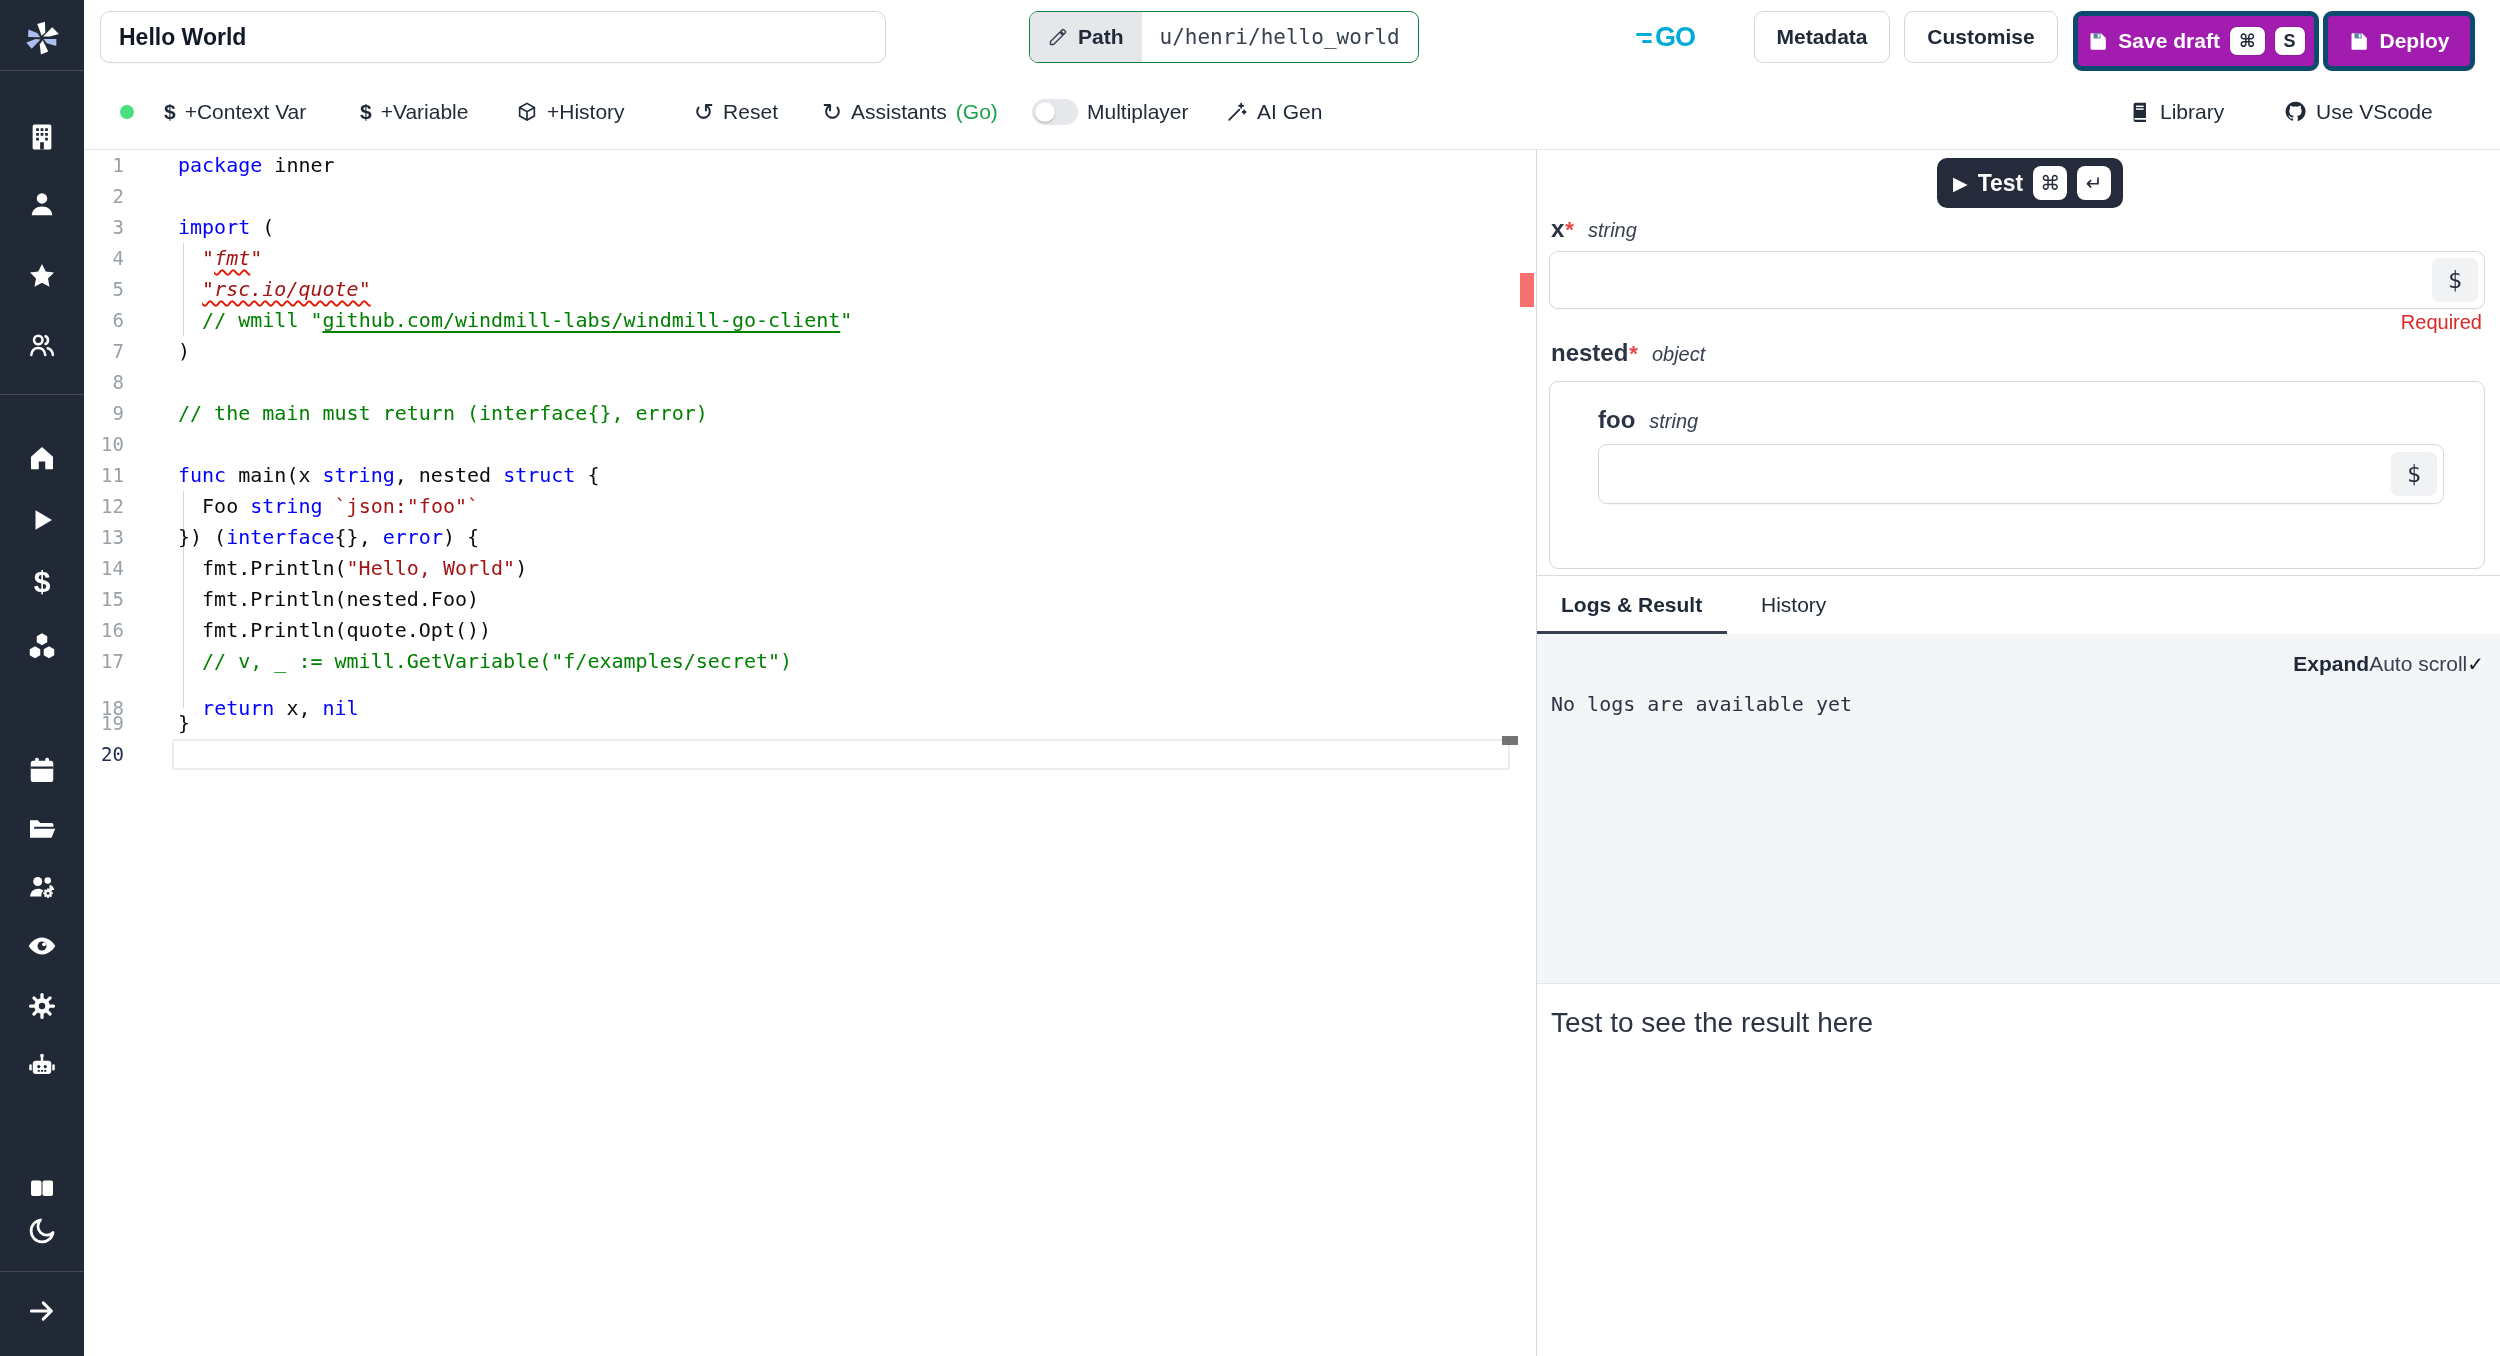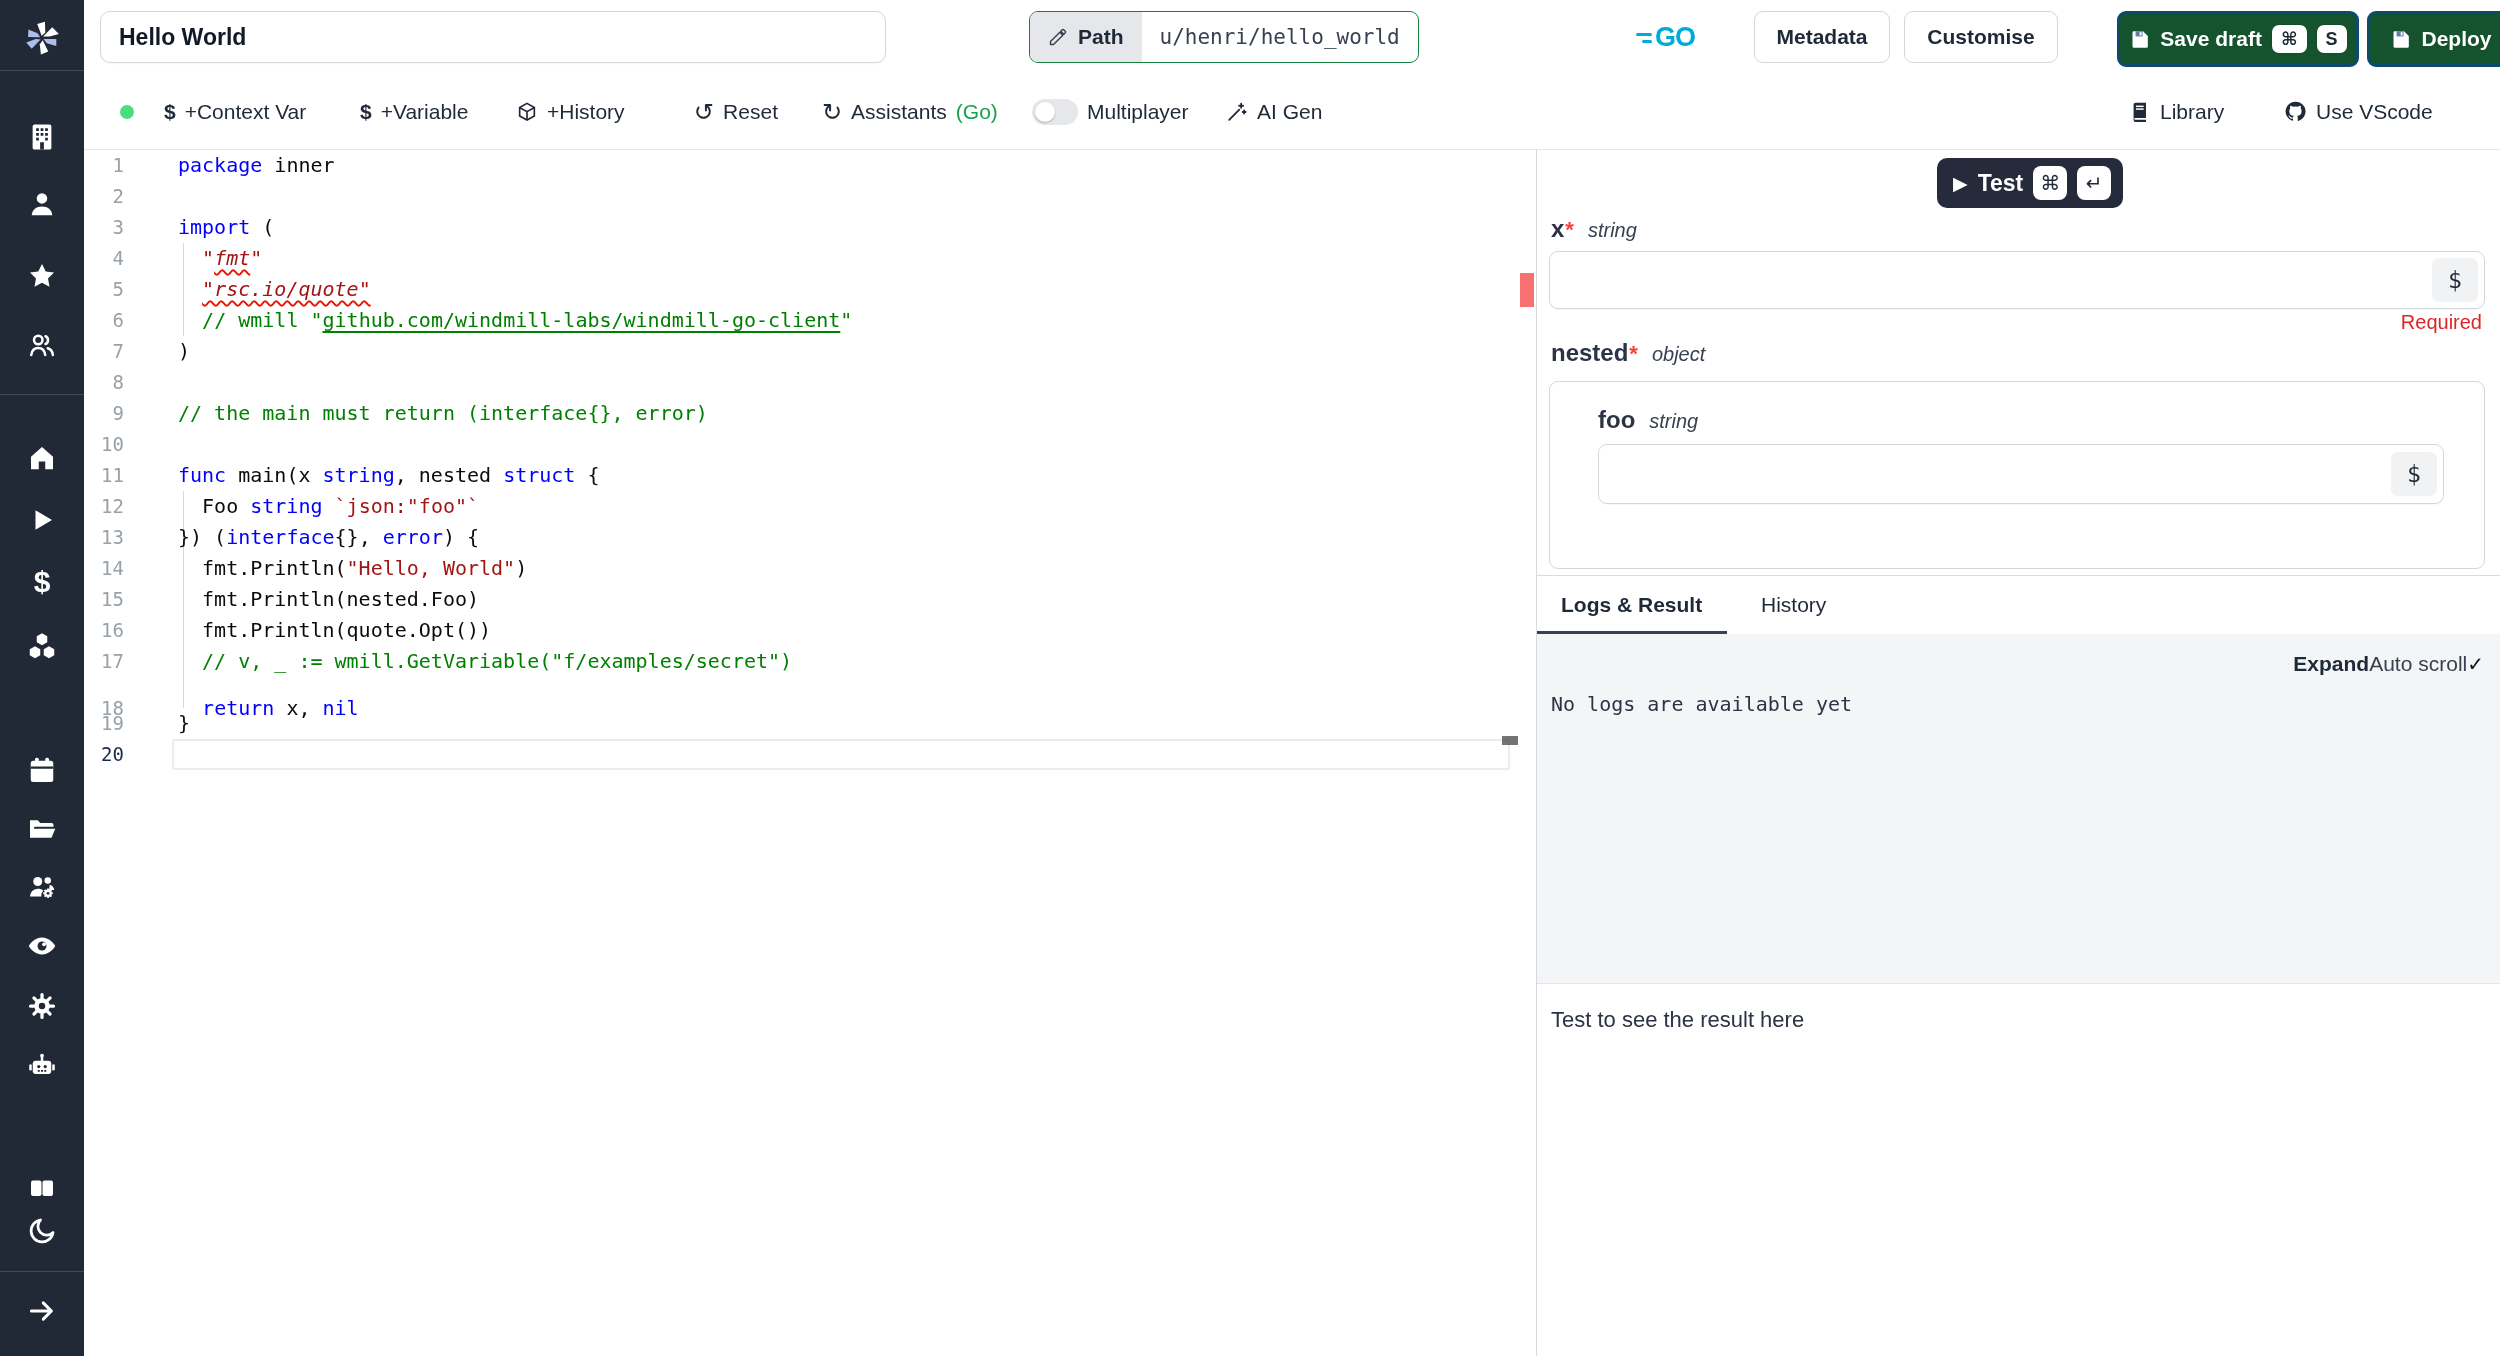--- a/index.html
+++ b/index.html
@@ -27,21 +27,21 @@
              font-weight:700;font-size:21px;color:#1f2937;}
   .path-right{display:flex;align-items:center;padding:0 18px;font-family:"DejaVu Sans Mono",monospace;
               font-size:21px;color:#374151;}
   .go-logo{position:absolute;left:1552px;top:22px;display:flex;align-items:center;gap:3px;cursor:default;}
   .go-lines{display:flex;flex-direction:column;gap:4px;}
   .go-lines i{display:block;height:3px;background:#00acd7;border-radius:2px;}
   .go-text{color:#00acd7;font-size:27px;font-weight:800;letter-spacing:-1px;font-family:"Liberation Sans",sans-serif;}
   .btn{display:flex;align-items:center;justify-content:center;gap:10px;border-radius:9px;cursor:pointer;
        font-size:21px;font-weight:600;}
   .btn-outline{background:#fff;border:1px solid #d3d7dc;color:#1f2937;}
-  .btn-slate{background:#14532d;border:3px solid #0c4a6e;color:#fff;margin-left:44px;}
+  .btn-slate{background:#a21caf;border:5px solid #0c4a6e;color:#fff;}
   .kbd{background:#fff;color:#1f2937;border-radius:7px;padding:2px 9px;font-size:18px;font-weight:600;
        line-height:24px;box-shadow:0 0 0 1px rgba(0,0,0,.08);}
 
   
   .toolbar{position:absolute;left:84px;top:74px;width:2416px;height:75px;background:#fff;
            border-bottom:1px solid #e3e6ea;z-index:4;}
   .tb-item{position:absolute;top:0;height:75px;display:flex;align-items:center;gap:9px;cursor:pointer;
            font-size:21px;font-weight:500;color:#1f2937;}
   .green-dot{position:absolute;left:36px;top:31px;width:14px;height:14px;border-radius:50%;background:#4ade80;}
   .toggle{width:46px;height:26px;border-radius:13px;background:#e5e7eb;position:relative;cursor:pointer;}
@@ -98,21 +98,21 @@
   .tab.active{font-weight:600;}
   .tab-underline{position:absolute;left:0;top:55px;width:190px;height:3px;background:#394150;}
   .logs-area{position:absolute;left:0;top:485px;width:100%;height:350px;background:#f4f5f7;
              border-bottom:1px solid #e3e5e8;box-sizing:border-box;}
   .logs-controls{position:absolute;right:16px;top:18px;display:flex;align-items:center;font-size:21px;}
   .expand{font-weight:700;color:#1f2937;cursor:pointer;}
   .autoscroll{color:#374151;cursor:pointer;}
   .checkmark{font-family:"DejaVu Sans",sans-serif;color:#111827;font-size:20px;}
   .no-logs{position:absolute;left:14px;top:58px;font-family:"DejaVu Sans Mono",monospace;font-size:20px;color:#2b3344;}
   .result-area{position:absolute;left:0;top:836px;width:100%;height:371px;background:#fff;}
-  .result-text{position:absolute;left:14px;top:22px;font-size:22px;color:#2b3344;}
+  .result-text{position:absolute;left:14px;top:22px;font-size:28px;color:#2b3344;}
 </style>
 </head>
 <body>
 
 <div class="sidebar">
   <div class="side-ic" style="top:38px;width:46px;height:46px;">
     <svg viewBox="0 0 24 24" style="width:44px;height:44px;">
       <g>
         <path d="M12.6 11.2 L17.6 6.2 L21.2 9.8 L16.2 11.2 Z" fill="#ffffff"></path>
         <path d="M12.8 12.6 L19.8 12.6 L19.8 16.4 L14.6 14.8 Z" fill="#aebdf0"></path>

